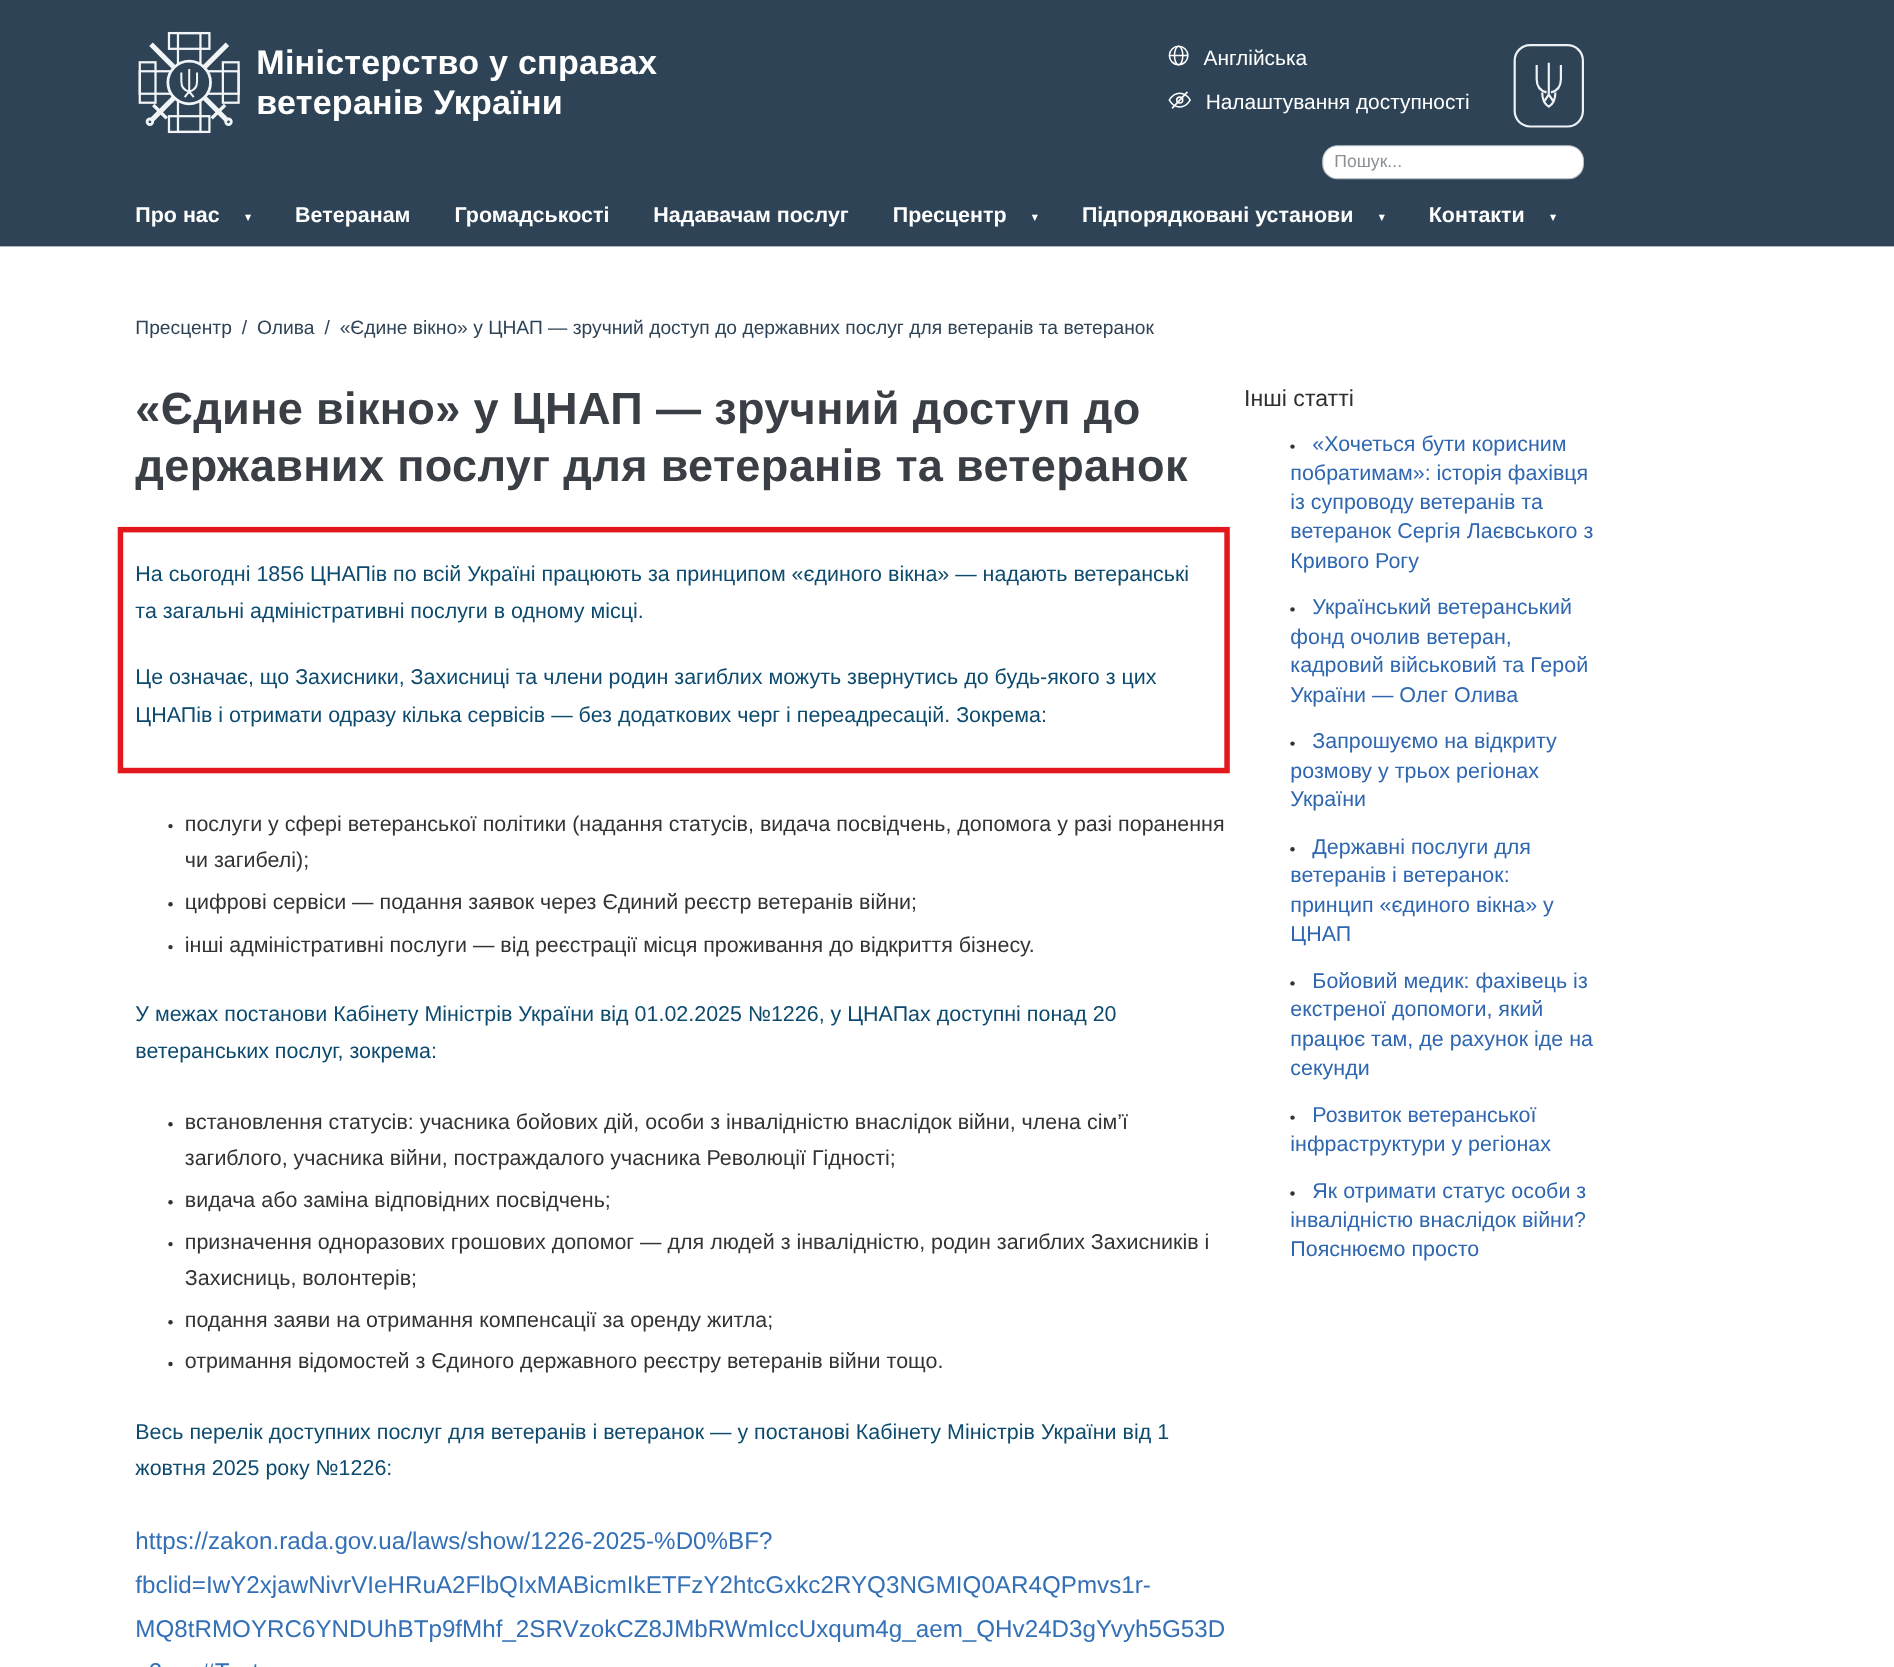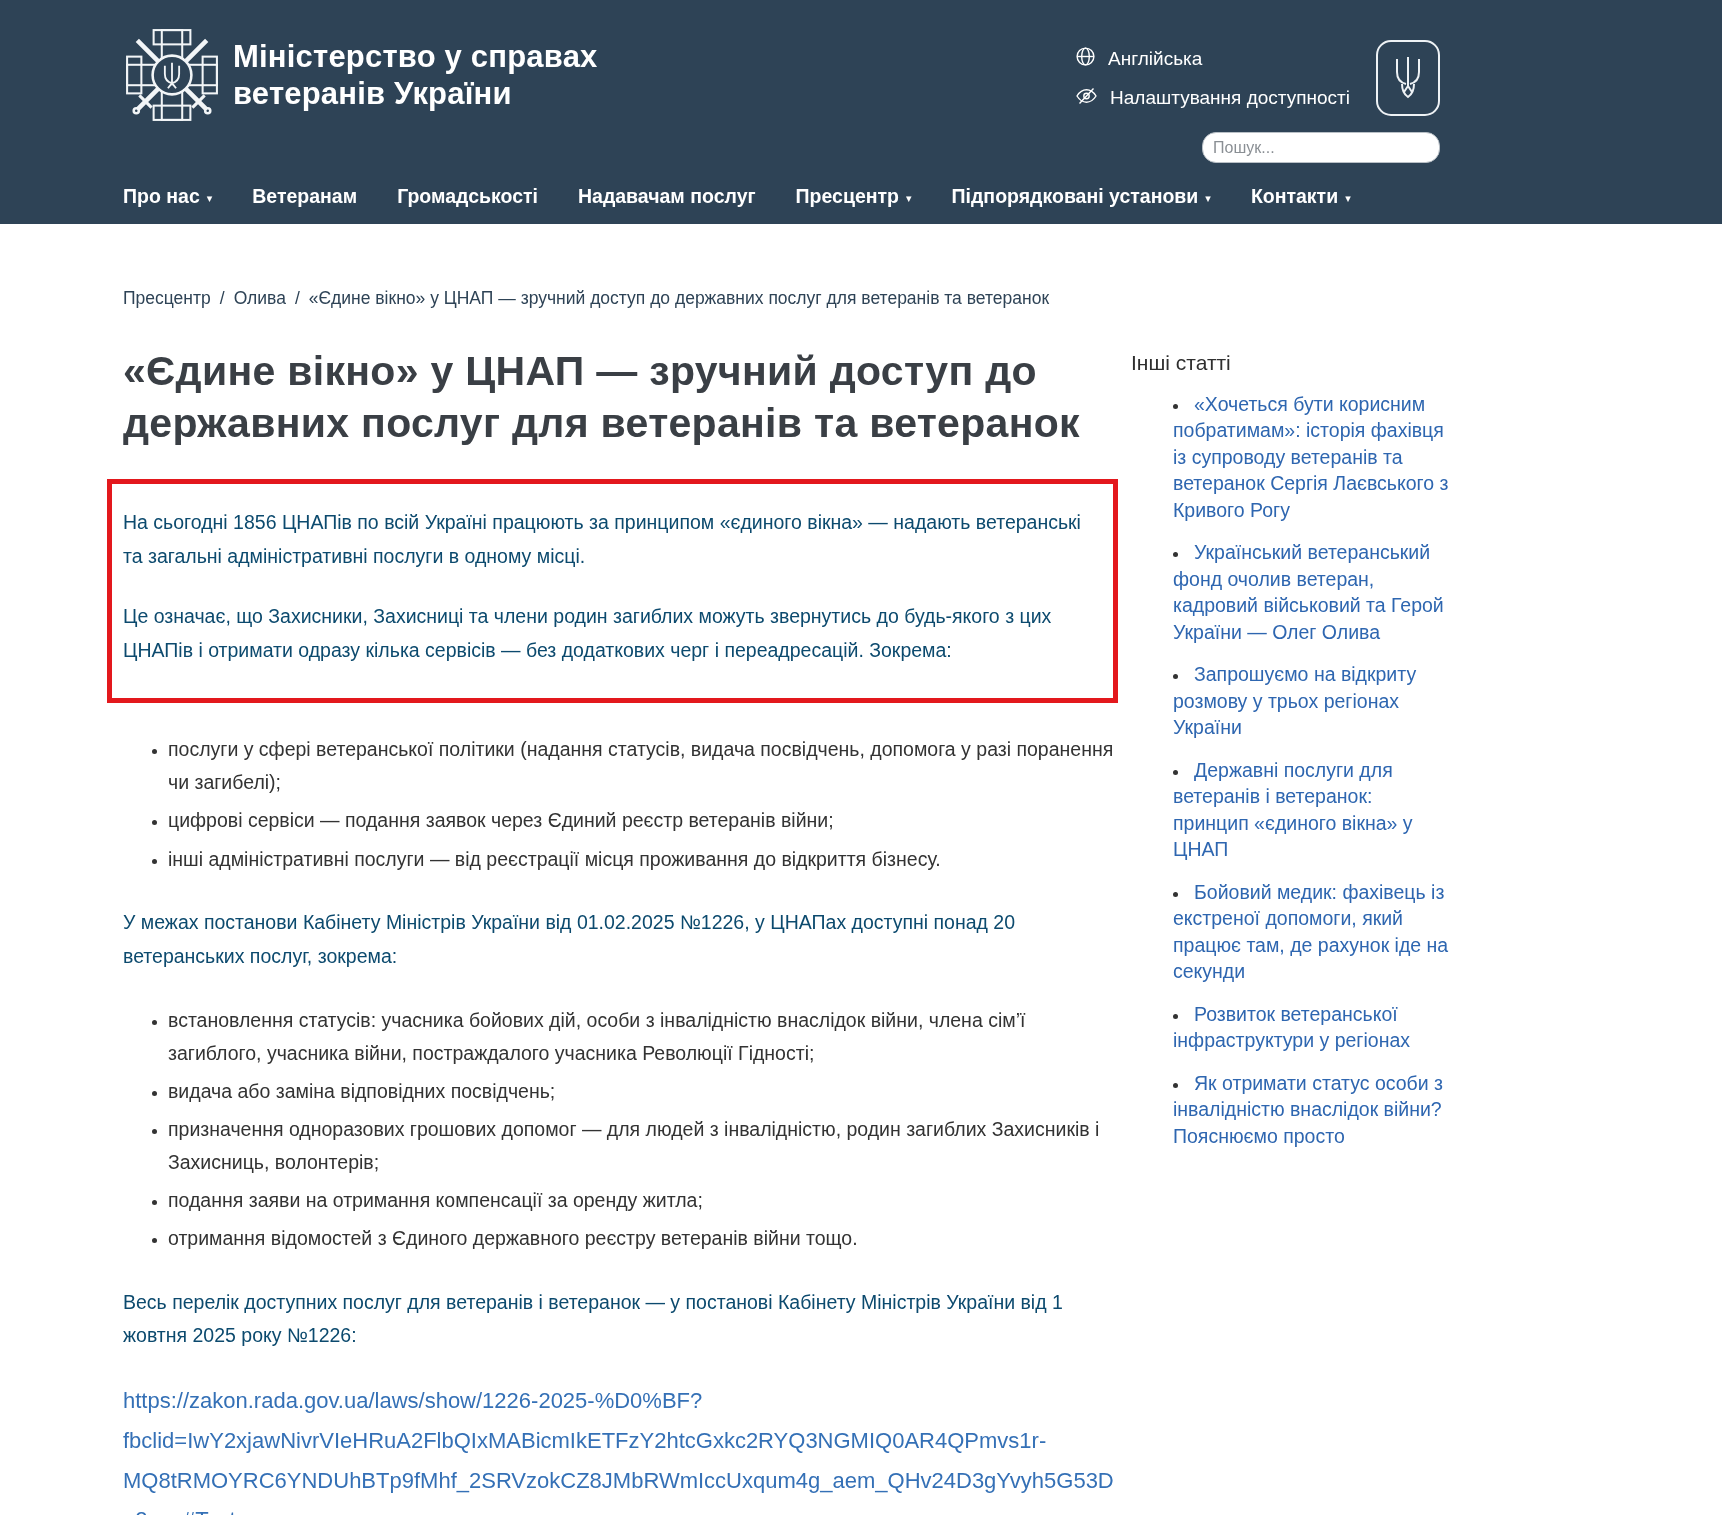--- a/index.html
+++ b/index.html
@@ -8,32 +8,32 @@
     font-family: "Liberation Sans", "DejaVu Sans", sans-serif;
     color:#333; width:1722px;
   }
   
   .header { background:#2e4356; color:#fff; padding:26px 0 16px; }
   .header-inner { margin-left:123px; width:1317px; }
   .header-top { display:flex; justify-content:space-between; align-items:flex-start; }
   .brand { display:flex; align-items:center; gap:12px; }
   .brand-logo { width:98px; height:98px; flex:0 0 auto; }
   .brand-title { font-size:31px; font-weight:600; line-height:1.2; max-width:480px; letter-spacing:.2px; }
-  .header-right { display:flex; align-items:center; gap:26px; margin-top:14px; }
+  .header-right { display:flex; align-items:flex-start; gap:40px; margin-top:14px; }
   .utils { display:flex; flex-direction:column; gap:14px; font-size:19px; }
   .util-row { display:flex; align-items:center; gap:12px; cursor:pointer; }
   .util-row svg { flex:0 0 auto; }
   .trident-badge { width:64px; height:76px; border:2px solid #eef2f5; border-radius:15px;
     display:flex; align-items:center; justify-content:center; }
   .search-row { display:flex; justify-content:flex-end; margin-top:8px; }
   .search-input { width:238px; height:31px; border:1px solid #b9c0c6; border-radius:14px;
     padding:12px 10px; font-size:16px; font-family:inherit; color:#333; outline:none; }
   .search-input::placeholder { color:#8a8f94; }
   .nav { display:flex; gap:40px; margin-top:22px; font-size:19.5px; font-weight:600; flex-wrap:nowrap; }
-  .nav-item { color:#fff; text-decoration:none; display:flex; align-items:center; gap:7px; cursor:pointer; white-space:nowrap; }
+  .nav-item { color:#fff; text-decoration:none; display:flex; align-items:center; gap:23px; cursor:pointer; white-space:nowrap; }
   .caret { font-size:11px; line-height:1; margin-top:3px; }
   
   .breadcrumb { margin:62px 0 0 123px; width:1320px; font-size:17.5px; color:#2e4356;
     display:flex; flex-wrap:wrap; gap:9px; line-height:1.4; }
   .crumb { cursor:pointer; }
   .sep { color:#2e4356; }
   
   .layout { display:flex; margin-left:123px; margin-top:34px; width:1330px; align-items:flex-start; }
   article { width:1000px; flex:0 0 auto; }
   h1 { font-size:41px; line-height:1.28; font-weight:600; color:#3a3f45; letter-spacing:.3px; margin:0; }

